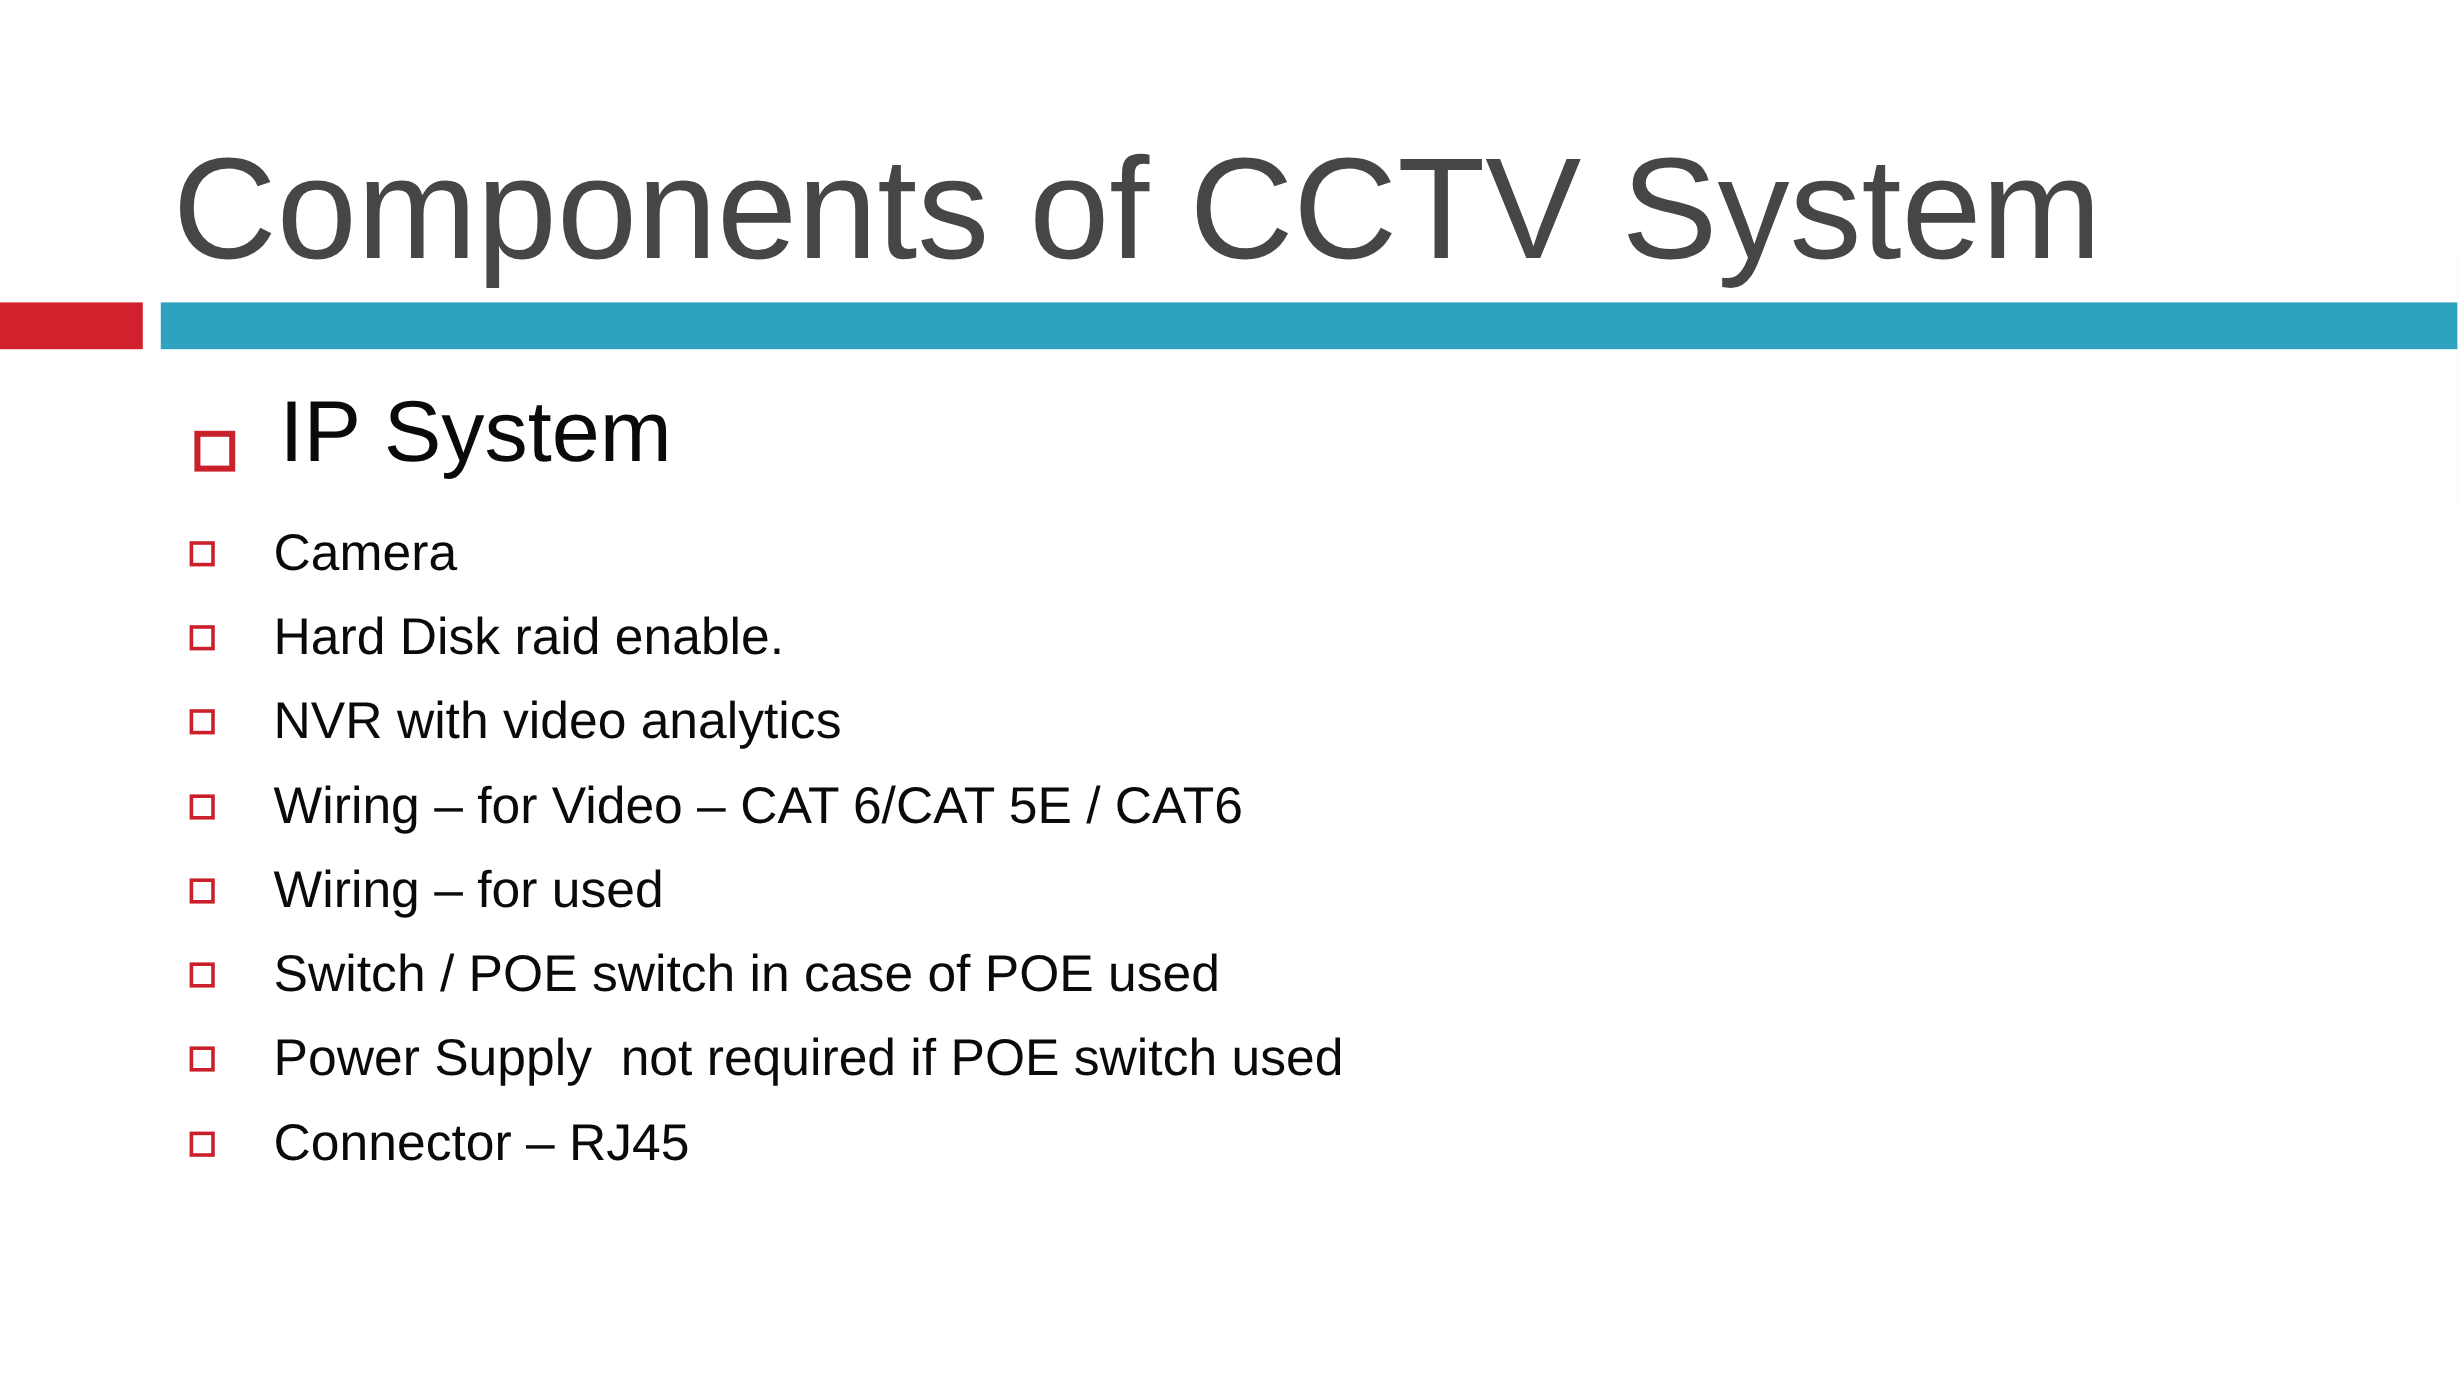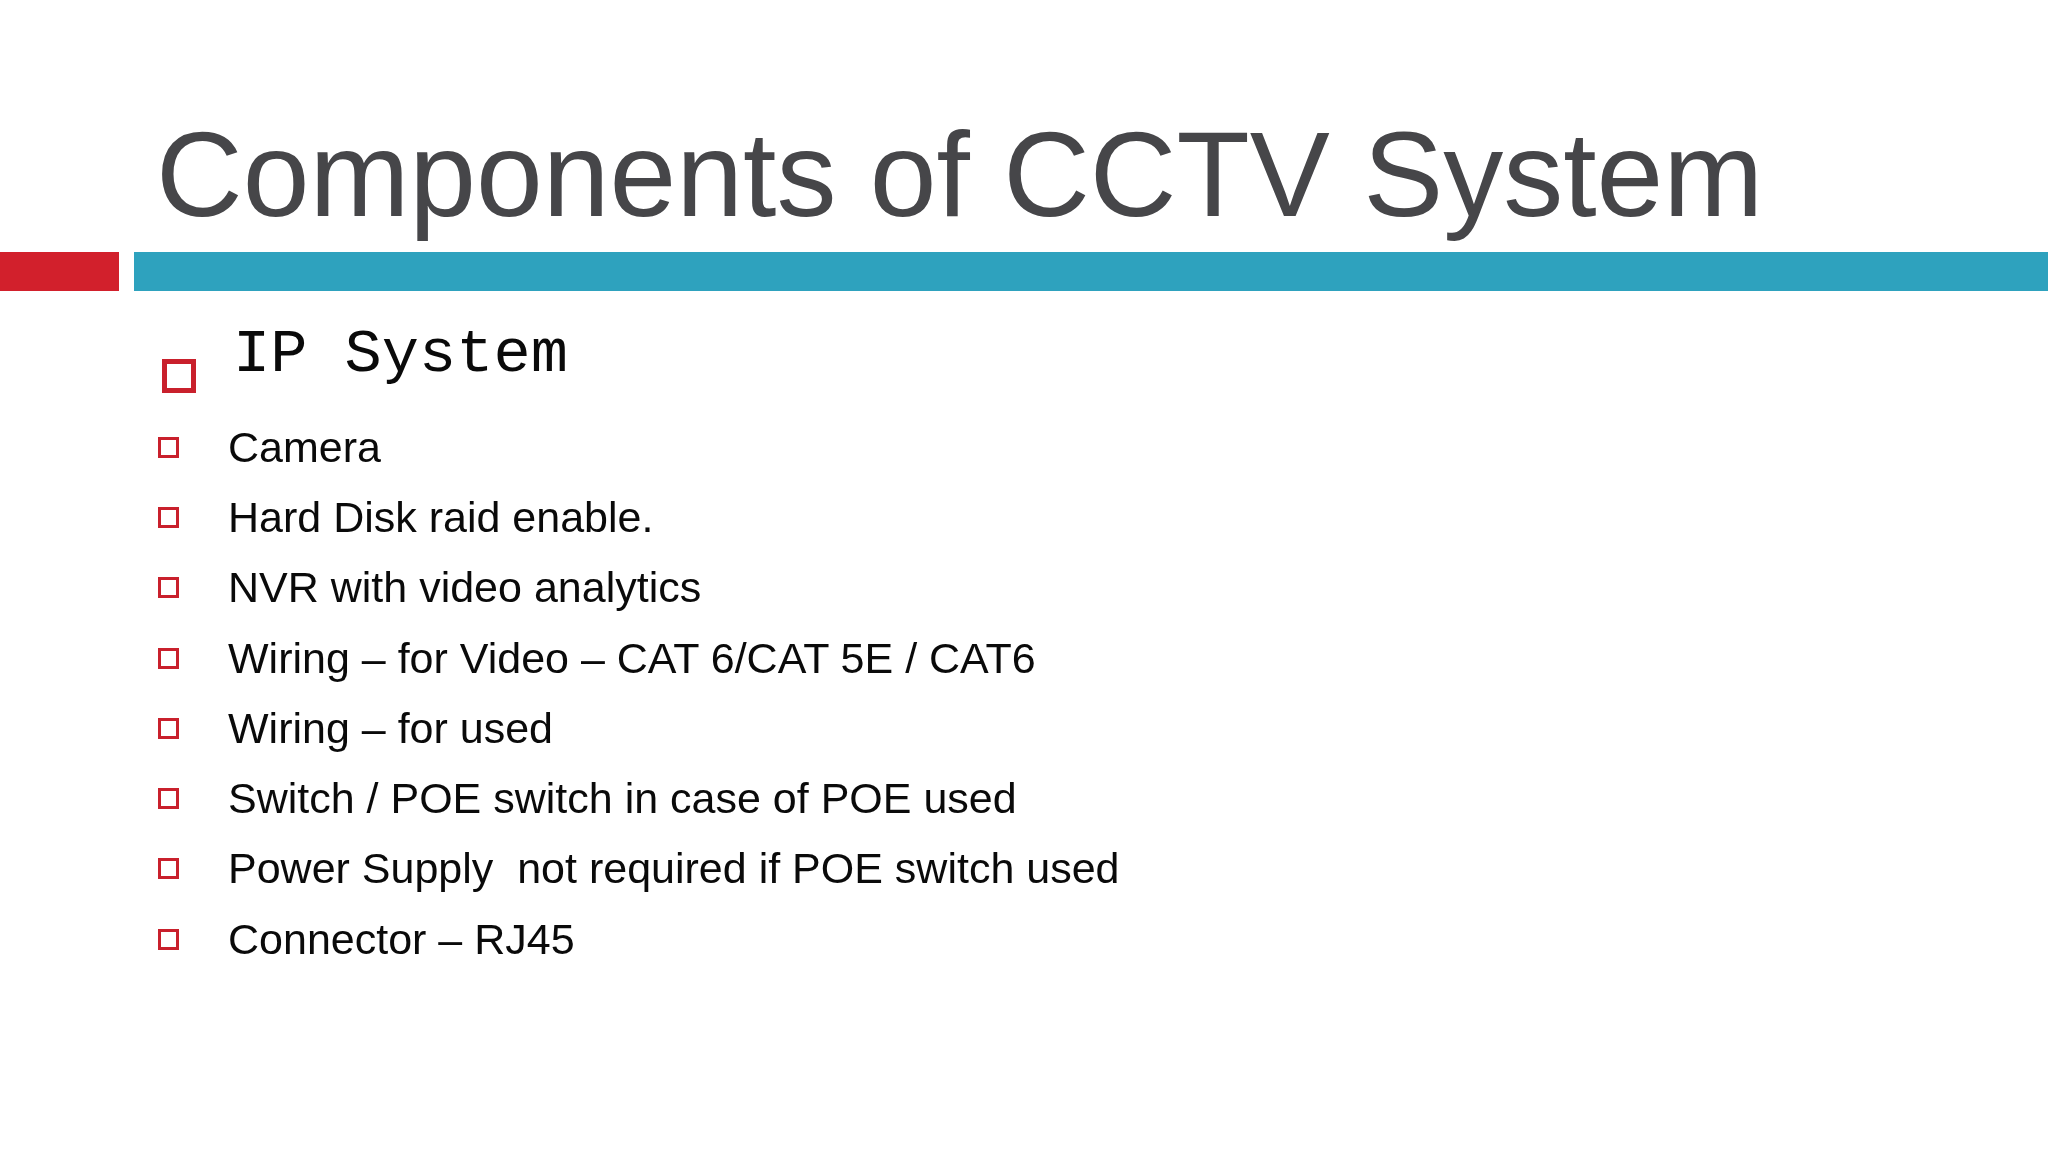--- a/index.html
+++ b/index.html
@@ -18,21 +18,21 @@
     overflow:hidden;
   }
   .slide{
     position:relative;
     width:2048px;height:1152px;
     background:var(--slide-bg);
     overflow:hidden;
   }
   .slide-title{
     position:absolute;
-    left:156px;top:114px;
+    left:144px;top:114px;
     font-size:120px;
     line-height:1;
     color:var(--title-gray);
     white-space:nowrap;
     letter-spacing:0px;
   }
   .accent-bar-red{
     position:absolute;
     left:0;top:252px;
     width:119px;height:39px;
@@ -47,29 +47,28 @@
   .section-bullet{
     position:absolute;
     left:162px;top:359px;
     width:24px;height:24px;
     border:5px solid var(--bullet-red);
     background:transparent;
   }
   .section-heading{
     position:absolute;
     left:233px;top:324px;
-    font-size:62px;
+    font-size:72px;
     line-height:1;
     color:var(--text-black);
     white-space:nowrap;
-    font-family:Liberation Mono, monospace;
   }
   .component-list{
     position:absolute;
-    left:158px;top:412px;
+    left:158px;top:426px;
     display:flex;
     flex-direction:column;
   }
   .list-item{
     display:flex;
     align-items:center;
     height:70.3px;
   }
   .item-bullet{
     flex:0 0 auto;

